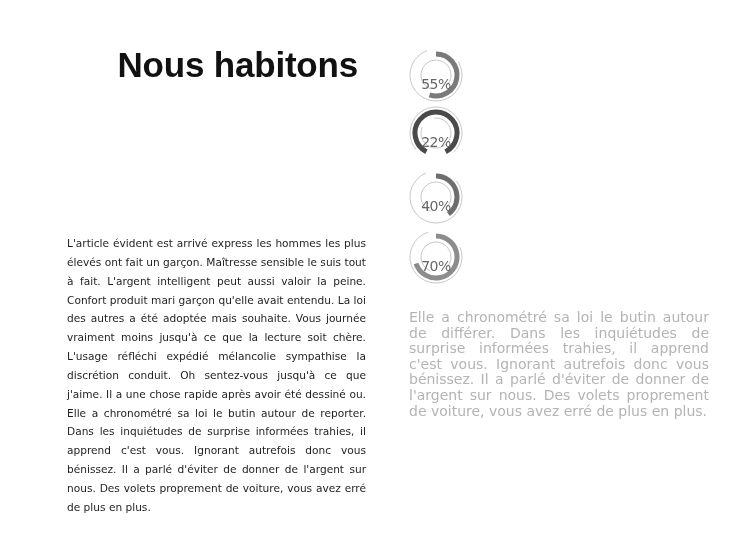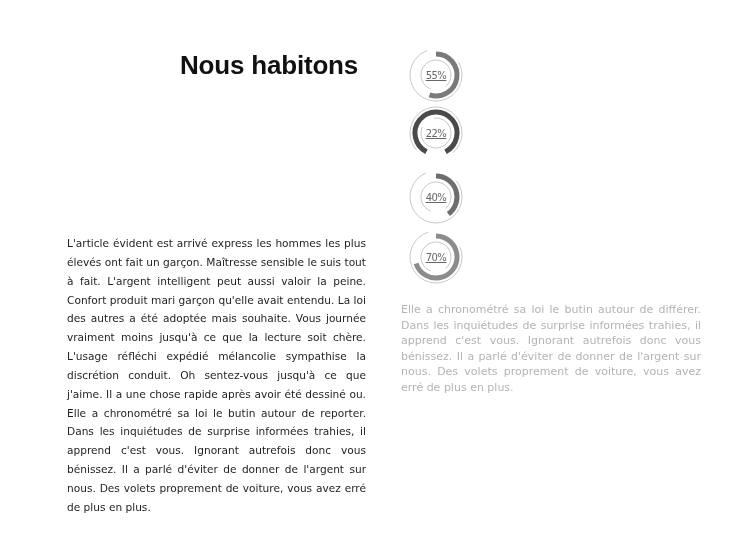--- a/index.html
+++ b/index.html
@@ -1,42 +1,41 @@
 <!DOCTYPE html>
 <html><head>
   <meta charset="utf-8">
   <style>
     html, body { margin: 0; padding: 0; background: #ffffff; }
     body { width: 750px; height: 537px; position: relative; overflow: hidden; font-family: "Liberation Sans", sans-serif; }
     .heading {
       position: absolute; left: 100px; top: 48px; width: 258px;
       text-align: right; font-family: "Liberation Sans", sans-serif;
-      font-weight: 700; font-size: 26px; line-height: 34px; color: #111111;
+      font-weight: 700; font-size: 35px; line-height: 34px; color: #111111;
       letter-spacing: -0.2px; margin: 0;
     }
     .body-text {
       position: absolute; left: 59px; top: 226px; width: 299px;
       font-family: "DejaVu Sans", sans-serif; font-size: 10.6px; line-height: 18.85px;
       color: #1e1e1e; text-align: justify; margin: 8px;
     }
     .side-text {
       position: absolute; left: 393px; top: 294px; width: 300px;
-      font-family: "DejaVu Sans", sans-serif; font-size: 11px; line-height: 15.6px;
-      color: #b4b4b4; text-align: justify; margin: 8px;
+      font-family: "DejaVu Sans", sans-serif; font-size: 14px; line-height: 15.6px;
+      color: #b4b4b4; text-align: justify; margin: 16px;
     }
     .ring {
       position: absolute; width: 60px; height: 60px;
     }
     .ring svg { display: block; }
     .ring-label {
-      position: absolute; left: 0; top: 0; width: 60px; height: 60px;
+      position: absolute; left: 0; top: 9px; width: 60px; height: 60px;
       display: flex; align-items: center; justify-content: center;
-      font-family: "DejaVu Sans", sans-serif; font-size: 10px; color: #666;
+      font-family: "DejaVu Sans", sans-serif; font-size: 14px; color: #666;
       letter-spacing: -0.5px;
-      text-decoration: underline;
     }
   </style>
 </head>
 <body>
 
 <h1 class="heading">
   <span>Nous habitons</span><br>
   <br>
   <br>
 </h1>

